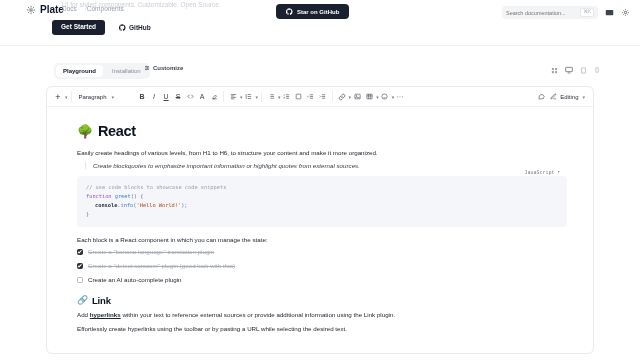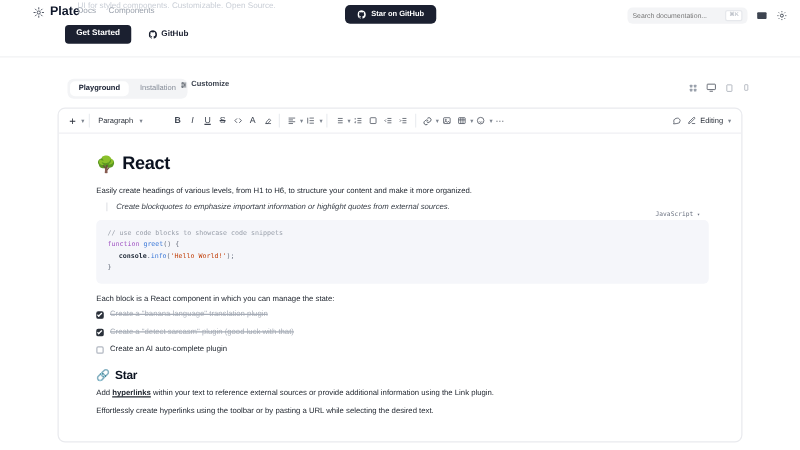--- a/index.html
+++ b/index.html
@@ -451,21 +451,21 @@
       <span class="cbox on"></span>
       <span class="ctext done">Create a "detect sarcasm" plugin (good luck with that)</span>
     </div>
     <div class="checkline">
       <span class="cbox"></span>
       <span class="ctext">Create an AI auto-complete plugin</span>
     </div>
 
     <div class="h2">
       <span class="emoji sm">🔗</span>
-      <span>Star</span>
+      <span>Link</span>
     </div>
 
     <div class="p">
       <span>Add </span><a class="inline-link" href="#">hyperlinks</a><span> within your text to reference external sources or provide additional information using the Link plugin.</span>
     </div>
 
     <div class="p">Effortlessly create hyperlinks using the toolbar or by pasting a URL while selecting the desired text.</div>
   </div>
 </div>
 

